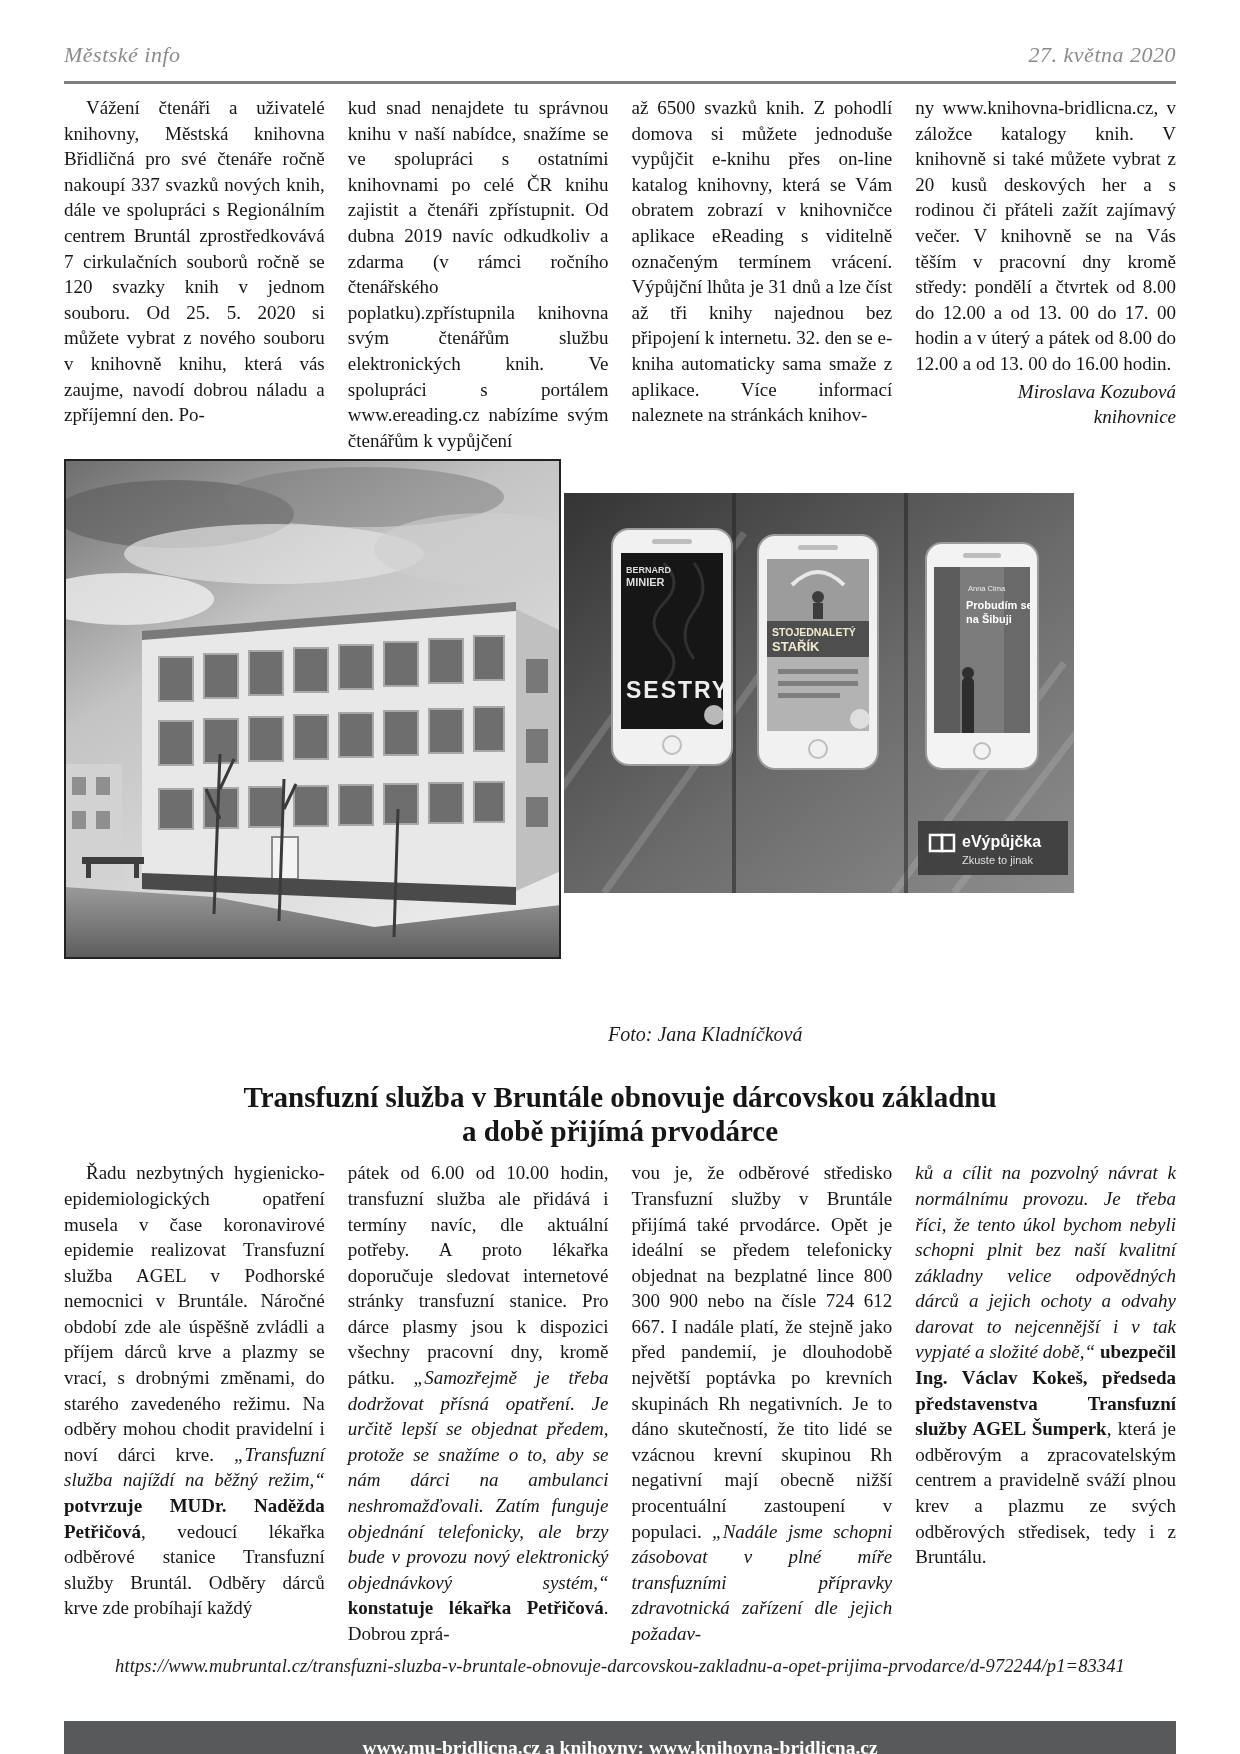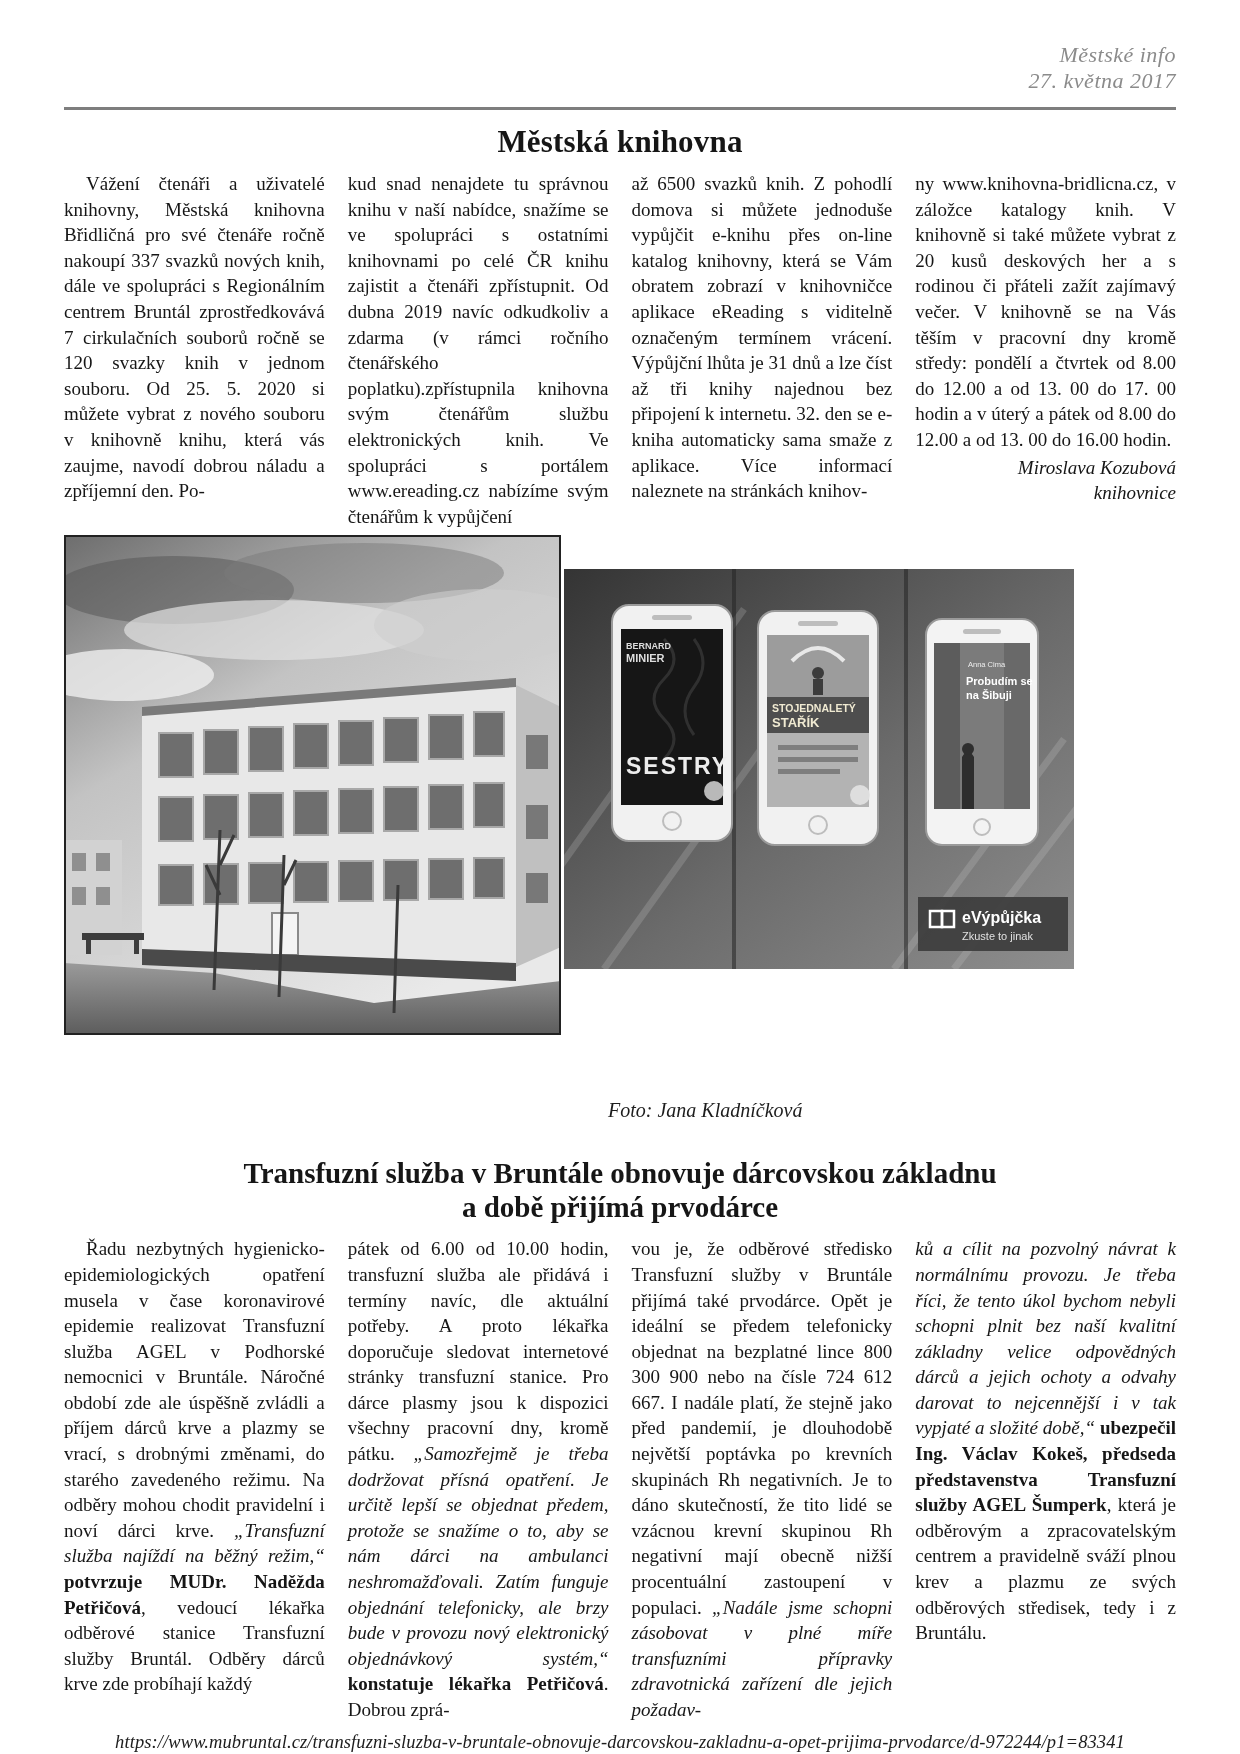--- a/index.html
+++ b/index.html
@@ -5,21 +5,21 @@
   * { margin:0; padding:0; box-sizing:border-box; }
   html,body { background:#e9e9e9; }
   .page {
     position:relative; width:1240px; height:1754px; margin:0 auto;
     background:#ffffff; overflow:hidden; color:#161616;
     font-family:"Liberation Serif", serif;
   }
   .content { padding:42px 64px 0 64px; }
 
   
-  .masthead { display:flex; justify-content:space-between; align-items:flex-end;flex-direction:column; }
+  .masthead { display:flex; justify-content:space-between; align-items:flex-end; }
   .masthead .mh-text {
     font-style:italic; font-size:22px; color:#8b8b8b; letter-spacing:.5px;
   }
   .rule { border:none; border-top:3px solid #7e7e7e; margin-top:13px; }
 
   
   .a1-title {
     text-align:center; font-size:31px; font-weight:bold; margin-top:14px;
     letter-spacing:.2px;
   }
@@ -62,25 +62,24 @@
   }
 </style>
 </head>
 <body>
 
 <div class="page">
   <div class="content">
 
     <div class="masthead">
       <span class="mh-text">Městské info</span>
-      <span class="mh-text">27. května 2017</span>
+      <span class="mh-text">27. května 2020</span>
     </div>
     <hr class="rule">
 
-    <h1 class="a1-title">Městská knihovna</h1>
 
     <section class="cols">
       <div class="col">
         <p class="indent">Vážení čtenáři a uživatelé knihovny, Městská knihovna Břidličná pro své čtenáře ročně nakoupí 337 svazků nových knih, dále ve spolupráci s Regionálním centrem Bruntál zprostředkovává 7 cirkulačních souborů ročně se 120 svazky knih v jednom souboru. Od 25. 5. 2020 si můžete vybrat z nového souboru v knihovně knihu, která vás zaujme, navodí dobrou náladu a zpříjemní den. Po-</p>
       </div>
       <div class="col">
         <p>kud snad nenajdete tu správnou knihu v naší nabídce, snažíme se ve spolupráci s ostatními knihovnami po celé ČR knihu zajistit a čtenáři zpřístupnit. Od dubna 2019 navíc odkudkoliv a zdarma (v rámci ročního čtenářského poplatku).zpřístupnila knihovna svým čtenářům službu elektronických knih. Ve spolupráci s portálem www.ereading.cz nabízíme svým čtenářům k vypůjčení</p>
       </div>
       <div class="col">
         <p>až 6500 svazků knih. Z pohodlí domova si můžete jednoduše vypůjčit e-knihu přes on-line katalog knihovny, která se Vám obratem zobrazí v knihovničce aplikace eReading s viditelně označeným termínem vrácení. Výpůjční lhůta je 31 dnů a lze číst až tři knihy najednou bez připojení k internetu. 32. den se e-kniha automaticky sama smaže z aplikace. Více informací naleznete na stránkách knihov-</p>

